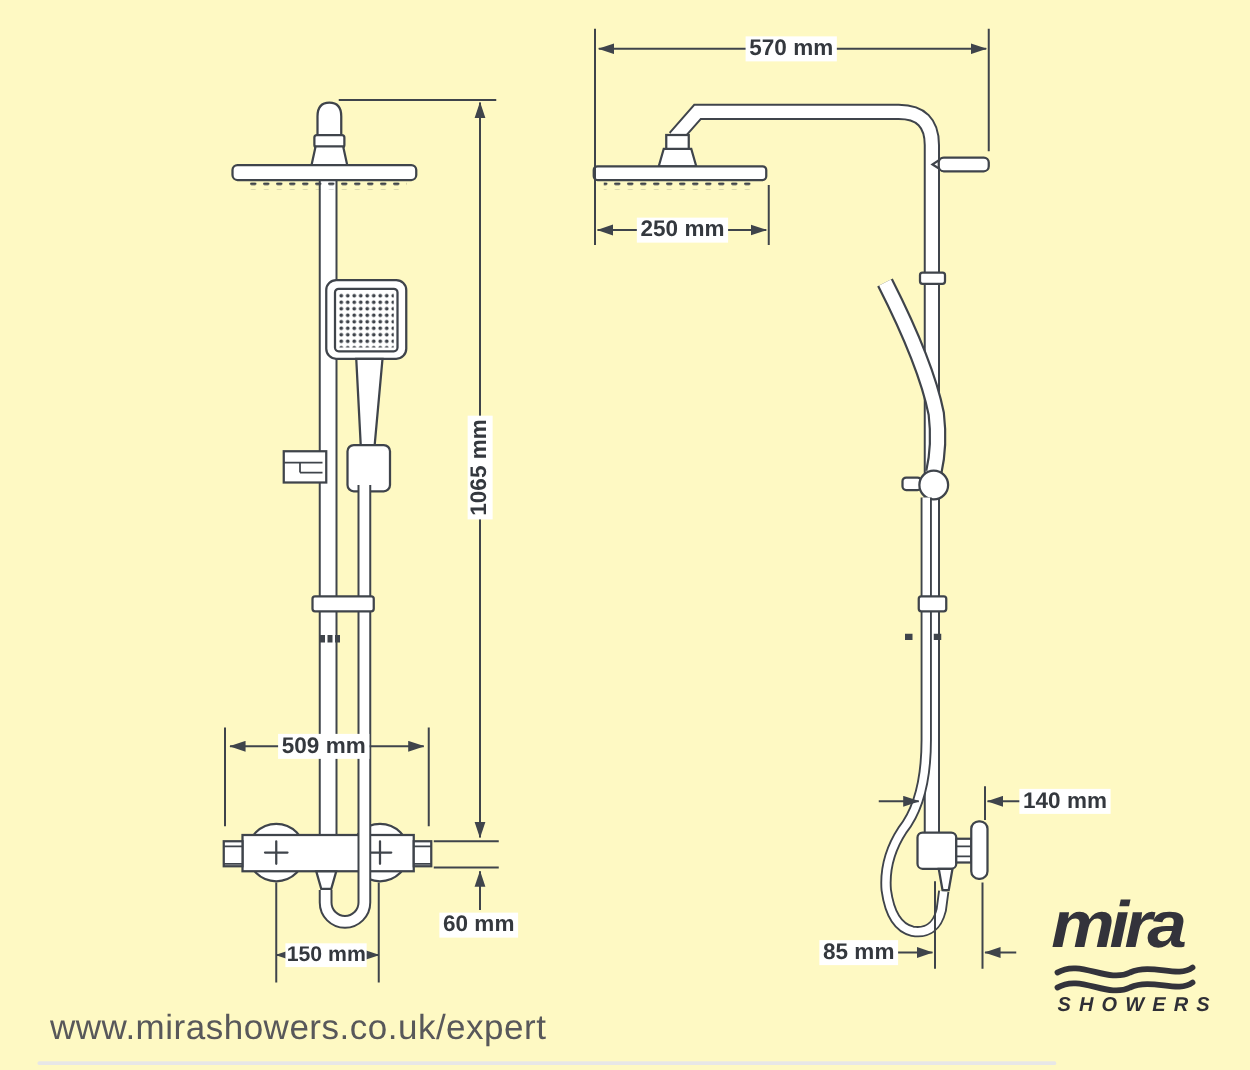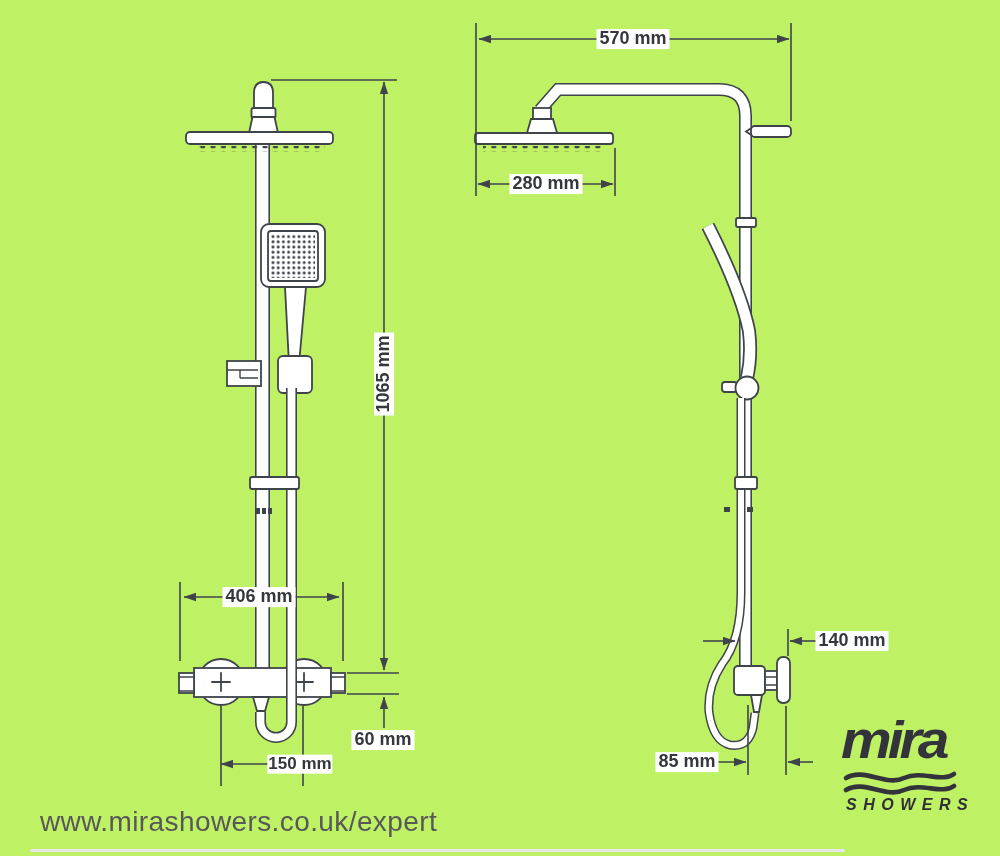--- a/index.html
+++ b/index.html
@@ -1,35 +1,35 @@
 <!DOCTYPE html>
 <html><head>
 <meta charset="utf-8">
 <style>
   html,body{margin:0;padding:0;background:#ffffff;}
   #stage{
-    position:relative;width:1000px;height:856px;background:#bef264;overflow:hidden;
+    position:relative;width:1000px;height:856px;background:#fef9c3;overflow:hidden;
     font-family:"Liberation Sans",sans-serif;
   }
   #drawing{position:absolute;left:0;top:0;}
   
   .ln{stroke:#3f444b;stroke-width:1.8;fill:none;stroke-linecap:round;}
   .thin{stroke:#3f444b;stroke-width:1.4;fill:none;}
   .fw{fill:#ffffff;stroke:#3f444b;stroke-width:1.8;}
   .dk{fill:#3f444b;stroke:none;}
   .dim-l{stroke:#3f444b;stroke-width:1.6;fill:none;}
   .t-out{fill:none;stroke:#3f444b;stroke-linecap:butt;}
   .t-in{fill:none;stroke:#ffffff;stroke-linecap:butt;}
   
   .dim{
     position:absolute;transform:translate(-50%,-50%);
     font-size:18px;font-weight:600;color:#34383e;background:#ffffff;
     padding:0 3px;white-space:nowrap;line-height:1.1;
   }
-  .dim-sm{font-size:17px;padding:0 1px;margin-left:39px;}
+  .dim-sm{font-size:17px;padding:0 1px;}
   #dim-overall-height{transform:translate(-50%,-50%) rotate(-90deg);}
   
   #site-url{
     position:absolute;left:40px;top:806px;
     font-size:28px;color:#58585a;letter-spacing:.4px;font-weight:400;
   }
   #photo-edge{
     position:absolute;left:30px;top:849px;width:815px;height:3px;
     background:#e7e7e7;border-radius:2px;
   }
@@ -202,25 +202,25 @@
 
         <path class="dim-l" d="M748,705 V775 M786,706 V775"></path>
         <path class="dim-l" d="M713,762 H746" marker-end="url(#arr)"></path>
         <path class="dim-l" d="M813,762 H788" marker-end="url(#arr)"></path>
       </g>
     </g>
   </svg>
 
   <span class="dim" id="dim-arm-projection" style="left:633px;top:39px">570 mm</span>
 
-  <span class="dim" id="dim-head-width" style="left:546px;top:184px">280 mm</span>
+  <span class="dim" id="dim-head-width" style="left:546px;top:184px">250 mm</span>
 
   <span class="dim" id="dim-overall-height" style="left:384px;top:374px">1065 mm</span>
 
-  <span class="dim" id="dim-valve-width" style="left:259px;top:597px">406 mm</span>
+  <span class="dim" id="dim-valve-width" style="left:259px;top:597px">509 mm</span>
 
   <span class="dim" id="dim-valve-height" style="left:383px;top:740px">60 mm</span>
 
   <span class="dim dim-sm" id="dim-hose-spacing" style="left:261px;top:764px">150 mm</span>
 
   <span class="dim" id="dim-upper-wall-offset" style="left:852px;top:641px">140 mm</span>
 
   <span class="dim" id="dim-lower-wall-offset" style="left:687px;top:762px">85 mm</span>
 
   <span id="site-url">www.mirashowers.co.uk/expert</span>

